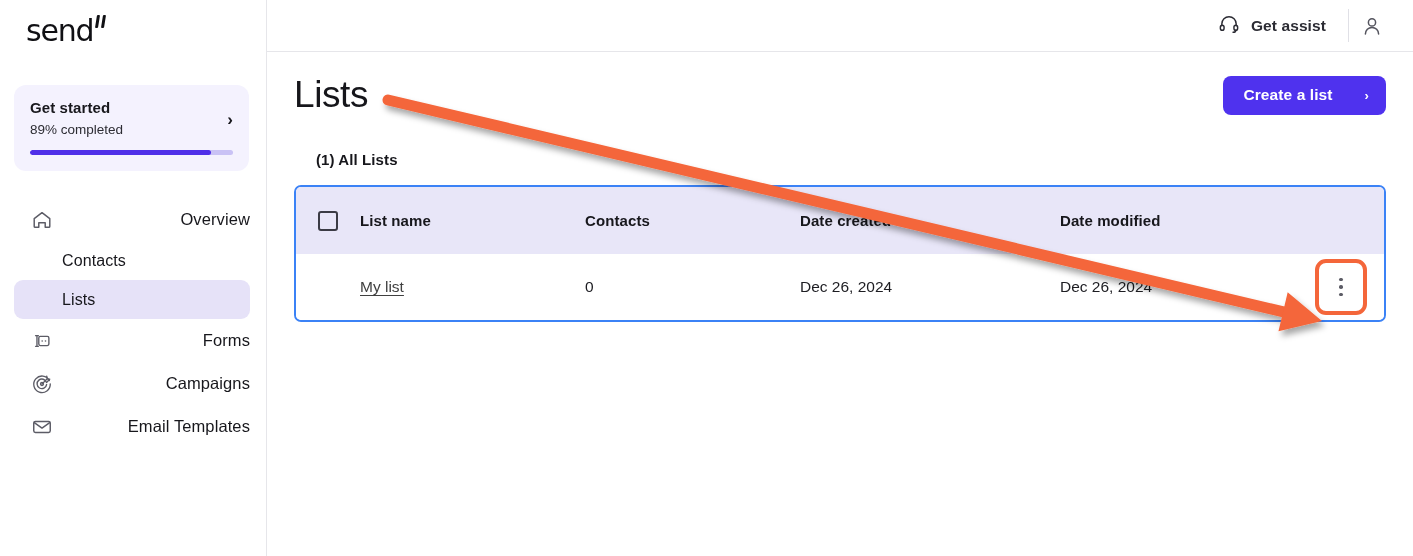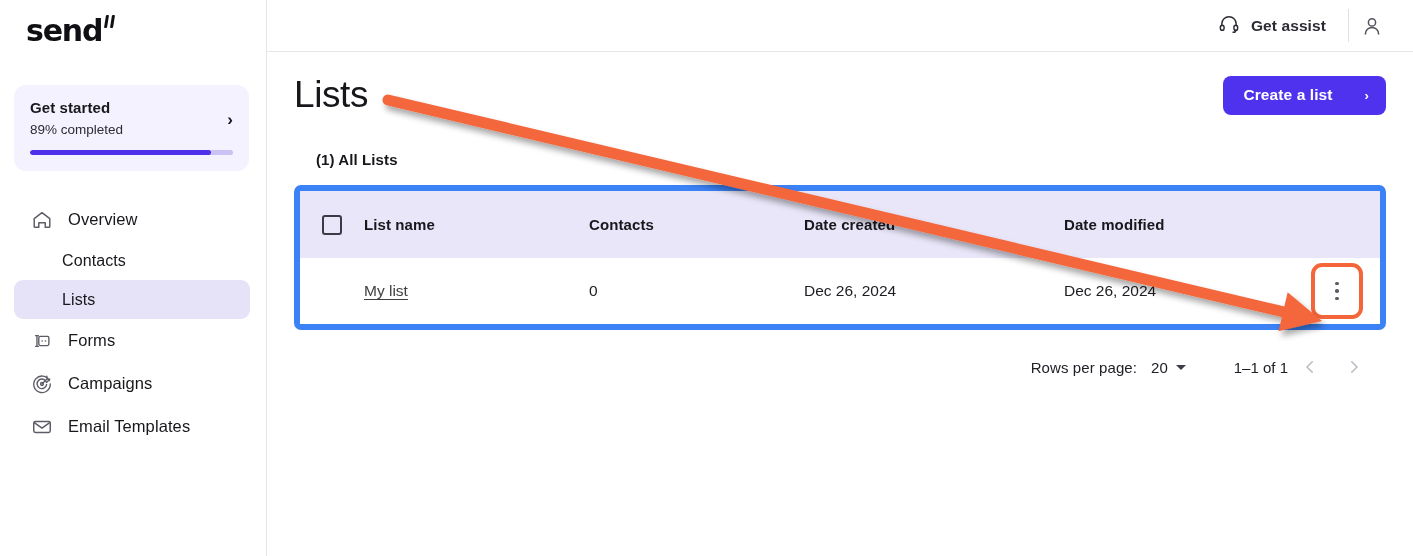--- a/index.html
+++ b/index.html
@@ -20,21 +20,21 @@
     border-right: 1px solid #e6e6ea;
     flex: 0 0 267px;
     position: relative;
   }
   .logo-wrap {
     padding: 14px 0 0 26px;
     height: 52px;
   }
   .logo {
     font-size: 30px;
-    font-weight: 700;
+    font-weight: 400;
     letter-spacing: -1.2px;
     color: #101014;
     line-height: 34px;
     position: relative;
     display: inline-block;
     font-family: "DejaVu Sans", sans-serif;
   }
   .logo-marks {
     position: absolute;
     top: 1px; right: -14px;
@@ -86,20 +86,21 @@
   .nav { margin-top: 27px; }
   .nav-item {
     display: flex; align-items: center;
     height: 43px;
     margin: 0 16px 0 14px;
     padding-left: 16px;
     border-radius: 9px;
     cursor: pointer;
     position: relative;
     color: #17171c;
+    justify-content: space-between;
   }
   .nav-item .ico {
     width: 24px; height: 24px;
     flex: 0 0 24px;
     display: flex; align-items: center; justify-content: center;
     color: #5c5c66;
   }
   .nav-item .lbl {
     margin-left: 14px;
     font-size: 16.5px;
@@ -174,21 +175,21 @@
 
   .all-lists {
     margin-top: 35px;
     font-size: 15px; font-weight: 700; color: #17171c;
     padding-left: 22px;
     letter-spacing: 0.1px;
   }
 
   .table-card {
     margin-top: 17px;
-    border: 6px solid #3b82f6;
+    border: 2px solid #3b82f6;
     border-radius: 7px;
     overflow: hidden;
     background: #fff;
   }
   .trow { display: flex; align-items: center; }
   .thead {
     background: #e8e6f8;
     height: 67px;
   }
   .thead .cell {
@@ -414,38 +415,20 @@
               <i></i>
                 <i></i>
                 <i></i>
               <span class="kebab-highlight"></span>
             </div>
           </div>
         </div>
 
       </div>
 
-      <div class="pagination">
-        <span class="pg-label">Rows per page:</span>
-        <span class="pg-select">
-          <span>20</span>
-          <span class="caret-down"></span>
-        </span>
-        <span class="pg-range">1–1 of 1</span>
-        <span class="pg-btn">
-          <svg width="18" height="18" viewBox="0 0 24 24" fill="none" stroke="currentColor" stroke-width="2" stroke-linecap="round" stroke-linejoin="round">
-            <polyline points="15 5 8 12 15 19"></polyline>
-          </svg>
-        </span>
-        <span class="pg-btn">
-          <svg width="18" height="18" viewBox="0 0 24 24" fill="none" stroke="currentColor" stroke-width="2" stroke-linecap="round" stroke-linejoin="round">
-            <polyline points="9 5 16 12 9 19"></polyline>
-          </svg>
-        </span>
-      </div>
 
     </div>
   </section>
 
   <svg class="anno" viewBox="0 0 1413 556">
     <defs>
       <filter id="ashadow" x="-20%" y="-20%" width="150%" height="150%">
         <feDropShadow dx="3" dy="5" stdDeviation="3.2" flood-color="#000000" flood-opacity="0.35"></feDropShadow>
       </filter>
     </defs>

